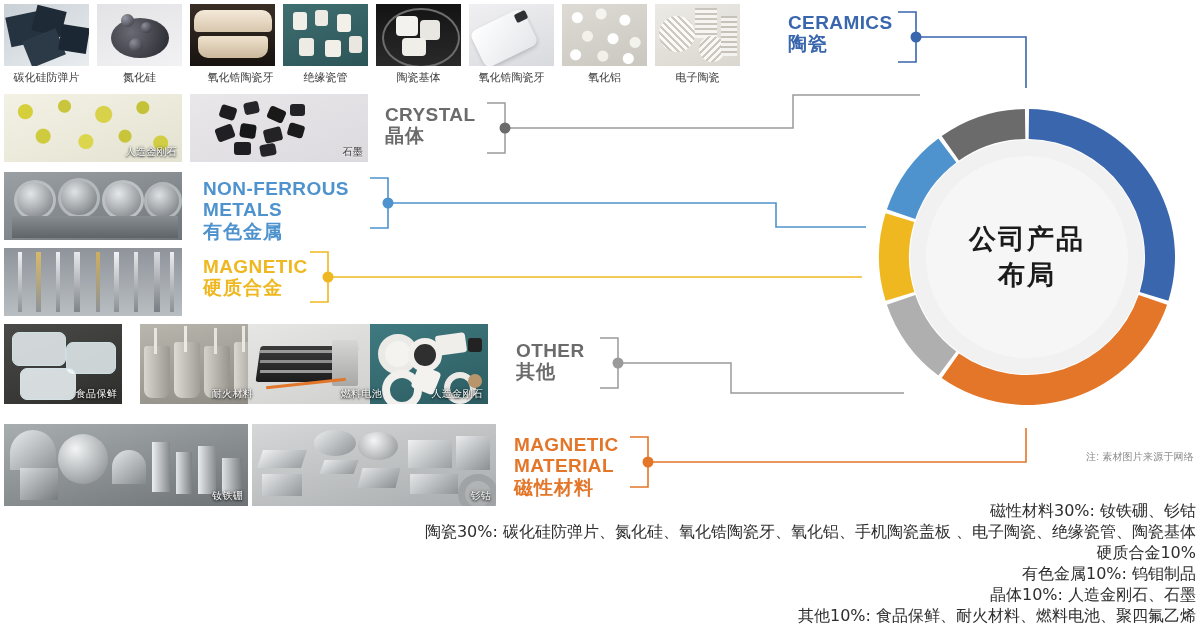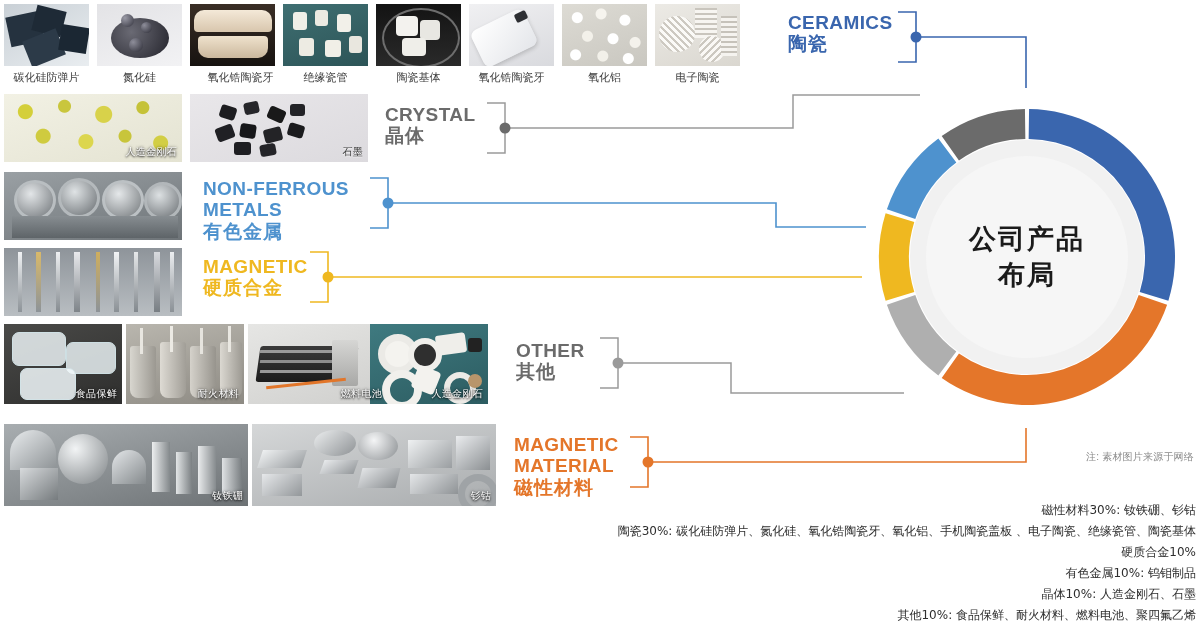--- a/index.html
+++ b/index.html
@@ -55,21 +55,21 @@
     font-weight:bold;color:#1b1b1b;font-size:27px;line-height:1.32;letter-spacing:2px;
   }
 
   
   #note{
     position:absolute;right:10px;top:450px;font-size:10px;color:#8a8a8a;
     white-space:nowrap;letter-spacing:.2px;
   }
   #legend{
     position:absolute;right:8px;top:500px;width:1000px;
-    text-align:right;font-size:12px;color:#2e2e2e;line-height:21px;
+    text-align:right;font-size:16px;color:#2e2e2e;line-height:21px;
     font-family:"DejaVu Sans","Liberation Sans",sans-serif;
   }
   #legend div{white-space:nowrap;}
 </style>
 </head>
 <body>
 
 <div id="stage">
 
   <div class="thumb" style="left:4px;top:4px;width:85px;height:62px;">
@@ -200,21 +200,21 @@
   </div>
 
   <div class="thumb" style="left:4px;top:324px;width:118px;height:80px;">
     <div class="art" style="background:linear-gradient(160deg,#4a4a48,#2e2e2d);"></div>
     <div class="rc" style="left:8px;top:8px;width:52px;height:32px;background:rgba(240,248,250,.82);border-radius:7px;border:1px solid #cfe0e4;"></div>
     <div class="rc" style="left:62px;top:18px;width:48px;height:30px;background:rgba(238,246,249,.82);border-radius:7px;border:1px solid #cddee2;"></div>
     <div class="rc" style="left:16px;top:44px;width:54px;height:30px;background:rgba(242,249,251,.85);border-radius:7px;border:1px solid #d2e2e6;"></div>
     <div class="cap">食品保鲜</div>
   </div>
 
-  <div class="thumb" style="left:126px;top:324px;width:118px;height:80px;">
+  <div class="thumb" style="left:140px;top:324px;width:118px;height:80px;">
     <div class="art" style="background:linear-gradient(165deg,#b9b6ae,#8d8a83);"></div>
     <div class="rc" style="left:4px;top:22px;width:26px;height:52px;background:linear-gradient(90deg,#d8d6cf,#9b9891);border-radius:3px 3px 8px 8px;"></div>
     <div class="rc" style="left:34px;top:18px;width:26px;height:56px;background:linear-gradient(90deg,#dedbd4,#a19e97);border-radius:3px 3px 8px 8px;"></div>
     <div class="rc" style="left:64px;top:22px;width:26px;height:52px;background:linear-gradient(90deg,#d5d2cb,#97948d);border-radius:3px 3px 8px 8px;"></div>
     <div class="rc" style="left:94px;top:18px;width:22px;height:56px;background:linear-gradient(90deg,#dbd8d1,#9e9b94);border-radius:3px 3px 8px 8px;"></div>
     <div class="rc" style="left:14px;top:4px;width:3px;height:26px;background:#e8e6e0;"></div>
     <div class="rc" style="left:44px;top:2px;width:3px;height:26px;background:#eceae4;"></div>
     <div class="rc" style="left:74px;top:4px;width:3px;height:26px;background:#e6e4de;"></div>
     <div class="rc" style="left:102px;top:2px;width:3px;height:26px;background:#eae8e2;"></div>
     <div class="cap">耐火材料</div>

